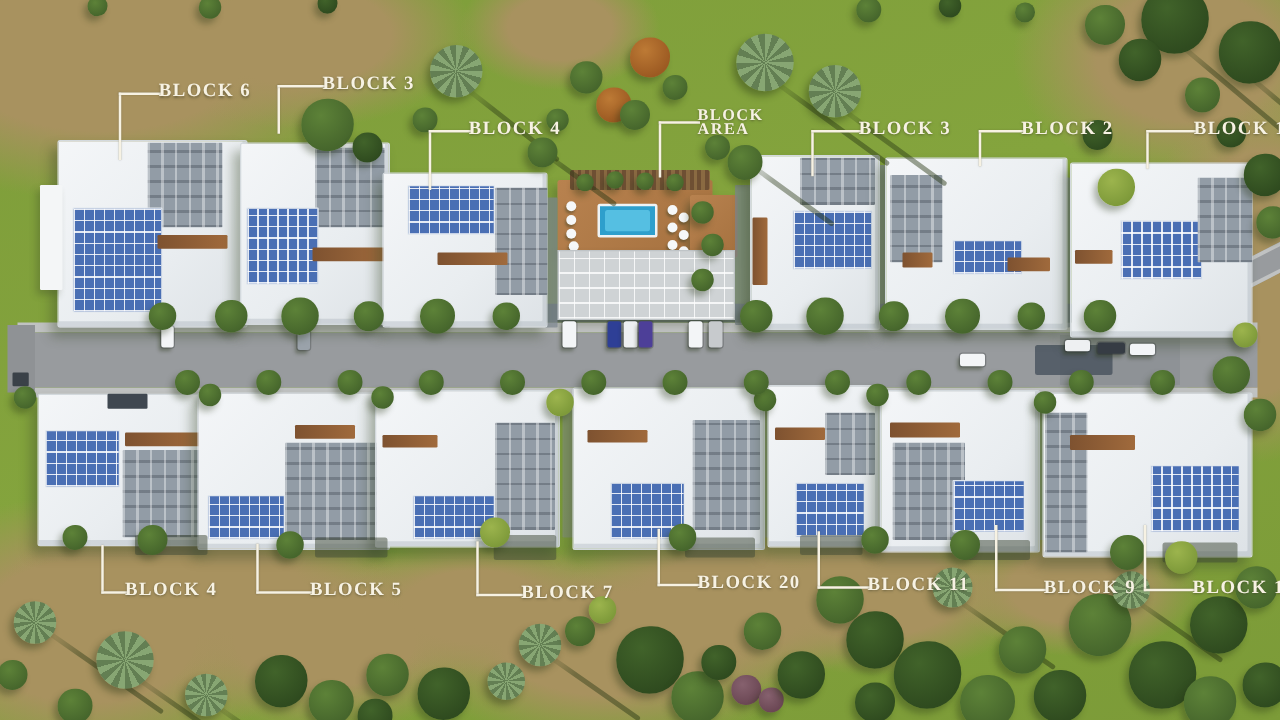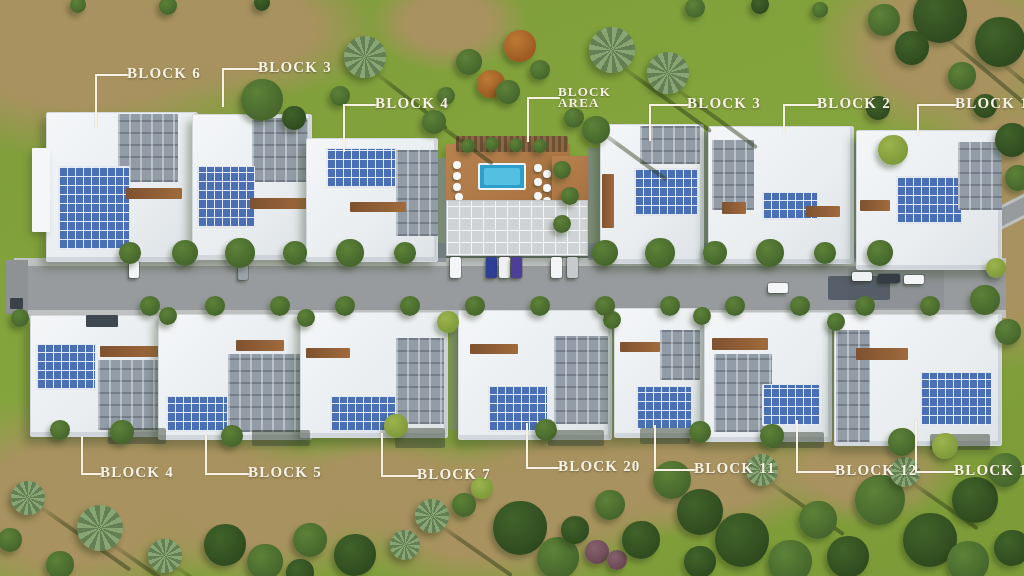--- a/index.html
+++ b/index.html
@@ -375,20 +375,20 @@
     <span class="lbl" style="left:558px;top:459px">BLOCK 20</span>
   </div>
   <div>
     <div class="lead v" style="left:654px;top:425px;height:46px"></div>
     <div class="lead h" style="left:654px;top:469px;width:42px"></div>
     <span class="lbl" style="left:694px;top:461px">BLOCK 11</span>
   </div>
   <div>
     <div class="lead v" style="left:796px;top:420px;height:53px"></div>
     <div class="lead h" style="left:796px;top:471px;width:41px"></div>
-    <span class="lbl" style="left:835px;top:463px">BLOCK 12</span>
+    <span class="lbl" style="left:835px;top:463px">BLOCK 9</span>
   </div>
   <div>
     <div class="lead v" style="left:915px;top:420px;height:53px"></div>
     <div class="lead h" style="left:915px;top:471px;width:41px"></div>
     <span class="lbl" style="left:954px;top:463px">BLOCK 13</span>
   </div>
 </div>
 
 </body></html>

